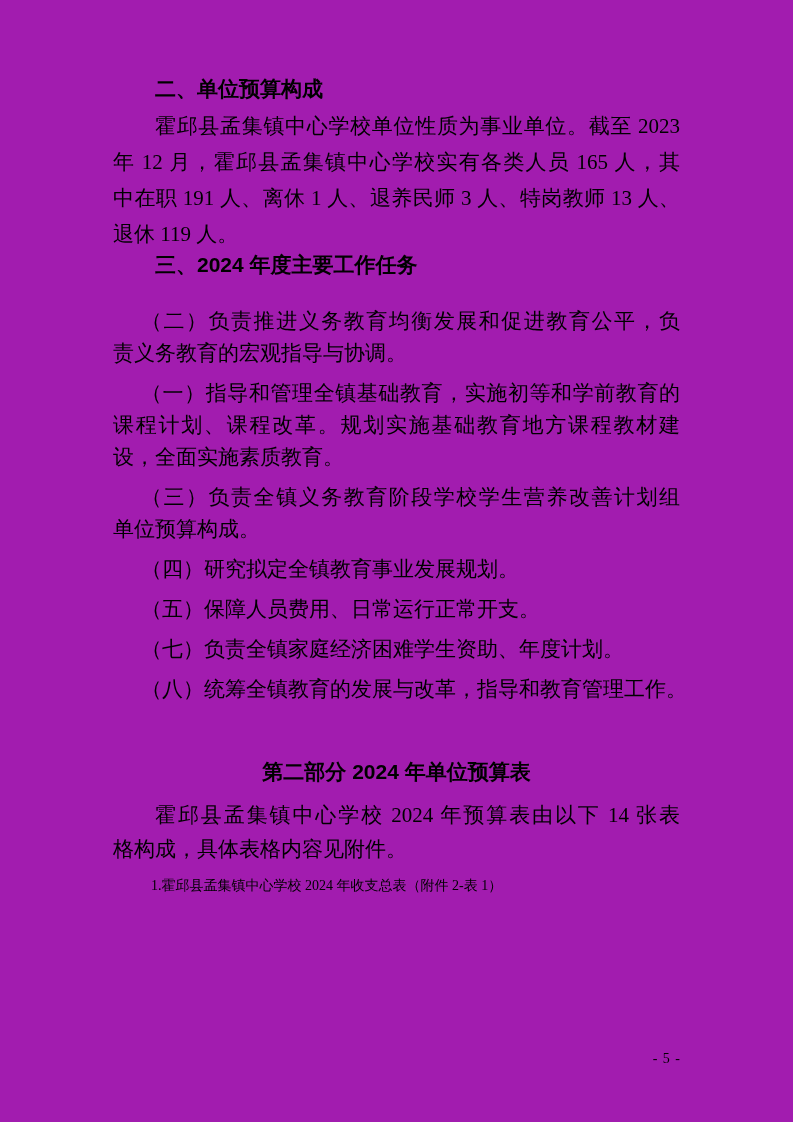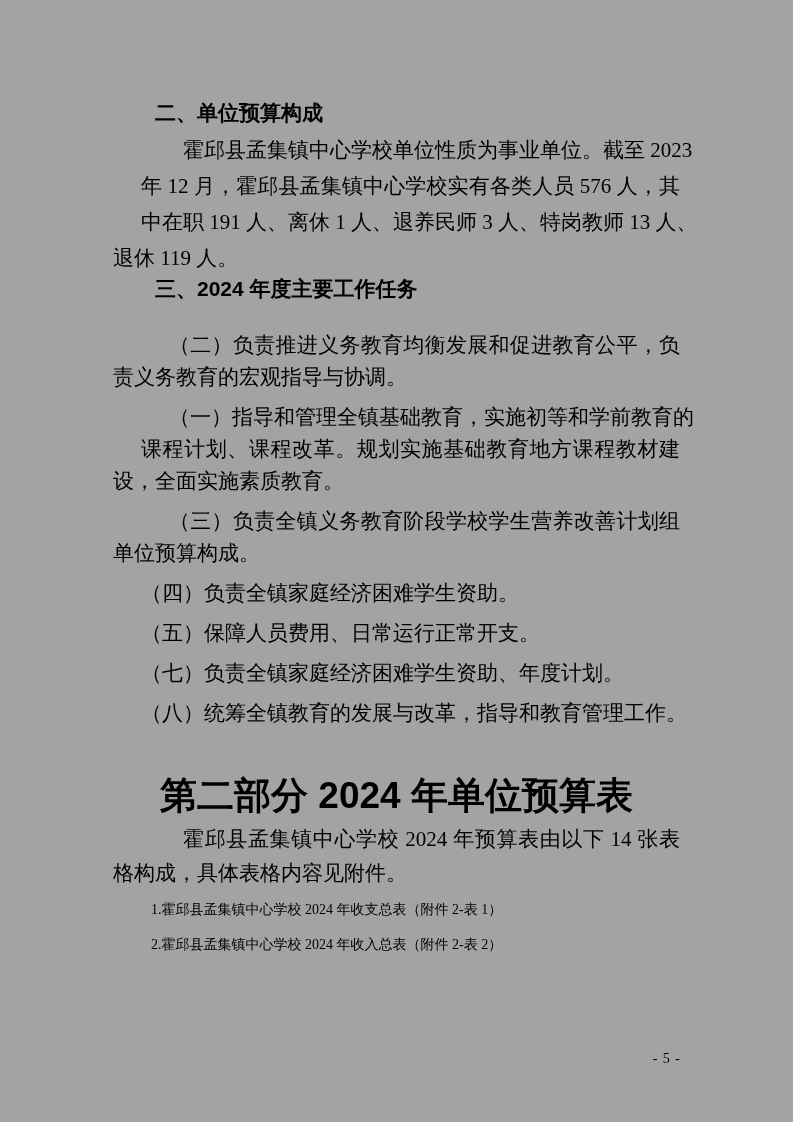--- a/index.html
+++ b/index.html
@@ -5,22 +5,22 @@
   * { box-sizing: border-box; }
   html, body { margin: 0; padding: 0; background: #ffffff; }
   body {
     width: 793px; height: 1122px;
     position: relative;
     color: #000000;
     font-family: "Liberation Serif", "DejaVu Serif", serif;
   }
   .page {
     position: absolute; inset: 0;
-    background: #a3a3a3;
-    padding: 100px 113px 0 113px;
+    background: #a21caf;
+    padding: 76px 113px 0 113px;
     overflow: hidden;
   }
   .sec-heading {
     font-family: "Liberation Sans", "DejaVu Sans", sans-serif;
     font-weight: bold;
     font-size: 21px;
     line-height: 26px;
     margin: 0;
     padding-left: 42px;
     white-space: nowrap;
@@ -30,27 +30,27 @@
   .para { font-size: 21px; margin: 0; width: 567px; }
   .para.task  { margin-bottom: 8px; }
   .lh36 .line { line-height: 36px; }
   .lh34 .line { line-height: 34px; }
   .lh32 .line { line-height: 32px; }
   .line {
     text-align: justify;
     text-align-last: left;
     white-space: nowrap;
   }
-  .line.fill   { text-align-last: justify; margin-left: 28px; }
+  .line.fill   { text-align-last: justify; }
   .line.indent { text-indent: 42px; }
   .line.indent-sm { text-indent: 28px; }
   .part-heading {
     font-family: "Liberation Sans", "DejaVu Sans", sans-serif;
     font-weight: bold;
-    font-size: 37px;
+    font-size: 21px;
     line-height: 34px;
     text-align: center;
     margin: 50px 0 9px 0;
     white-space: nowrap;
   }
   .intro { margin-bottom: 4px; }
   .table-item {
     font-size: 14px;
     line-height: 32px;
     margin: 0 0 3px 0;
@@ -68,21 +68,21 @@
 </style>
 </head>
 <body>
 
 <div class="page">
 
   <h2 class="sec-heading mb6">二、单位预算构成</h2>
 
   <div class="para lh36 mb6">
     <div class="line indent fill">霍邱县孟集镇中心学校单位性质为事业单位。截至 2023</div>
-    <div class="line fill">年 12 月，霍邱县孟集镇中心学校实有各类人员 576 人，其</div>
+    <div class="line fill">年 12 月，霍邱县孟集镇中心学校实有各类人员 165 人，其</div>
     <div class="line fill">中在职 191 人、离休 1 人、退养民师 3 人、特岗教师 13 人、</div>
     <div class="line">退休 119 人。</div>
   </div>
 
   <h2 class="sec-heading mb17">三、2024 年度主要工作任务</h2>
 
   <div class="para lh32 task">
     <div class="line indent-sm fill">（二）负责推进义务教育均衡发展和促进教育公平，负</div>
     <div class="line">责义务教育的宏观指导与协调。</div>
   </div>
@@ -92,21 +92,21 @@
     <div class="line fill">课程计划、课程改革。规划实施基础教育地方课程教材建</div>
     <div class="line">设，全面实施素质教育。</div>
   </div>
 
   <div class="para lh32 task">
     <div class="line indent-sm fill">（三）负责全镇义务教育阶段学校学生营养改善计划组</div>
     <div class="line">单位预算构成。</div>
   </div>
 
   <div class="para lh32 task">
-    <div class="line indent-sm">（四）负责全镇家庭经济困难学生资助。</div>
+    <div class="line indent-sm">（四）研究拟定全镇教育事业发展规划。</div>
   </div>
 
   <div class="para lh32 task">
     <div class="line indent-sm">（五）保障人员费用、日常运行正常开支。</div>
   </div>
 
 
   <div class="para lh32 task">
     <div class="line indent-sm">（七）负责全镇家庭经济困难学生资助、年度计划。</div>
   </div>
@@ -116,17 +116,16 @@
   </div>
 
   <h1 class="part-heading">第二部分 2024 年单位预算表</h1>
 
   <div class="para lh34 intro">
     <div class="line indent fill">霍邱县孟集镇中心学校 2024 年预算表由以下 14 张表</div>
     <div class="line">格构成，具体表格内容见附件。</div>
   </div>
 
   <p class="table-item">1.霍邱县孟集镇中心学校 2024 年收支总表（附件 2-表 1）</p>
-  <p class="table-item">2.霍邱县孟集镇中心学校 2024 年收入总表（附件 2-表 2）</p>
 
   <div class="page-number">- 5 -</div>
 
 </div>
 
 </body></html>

